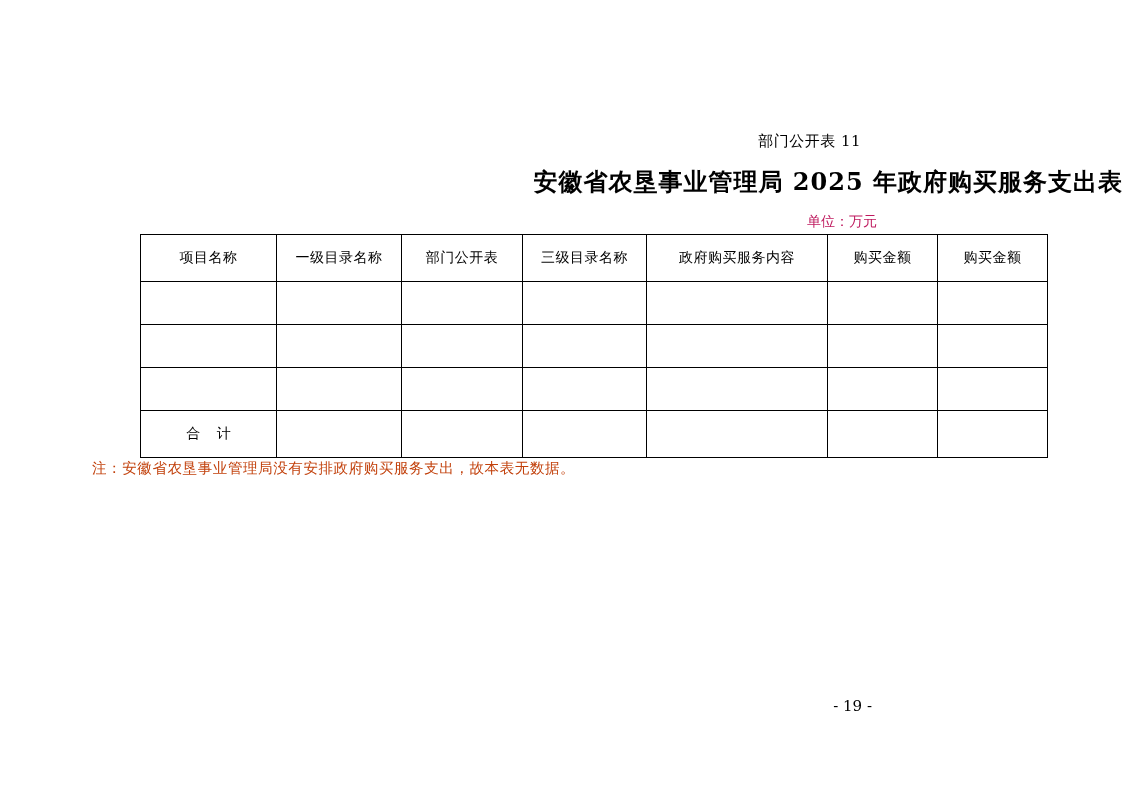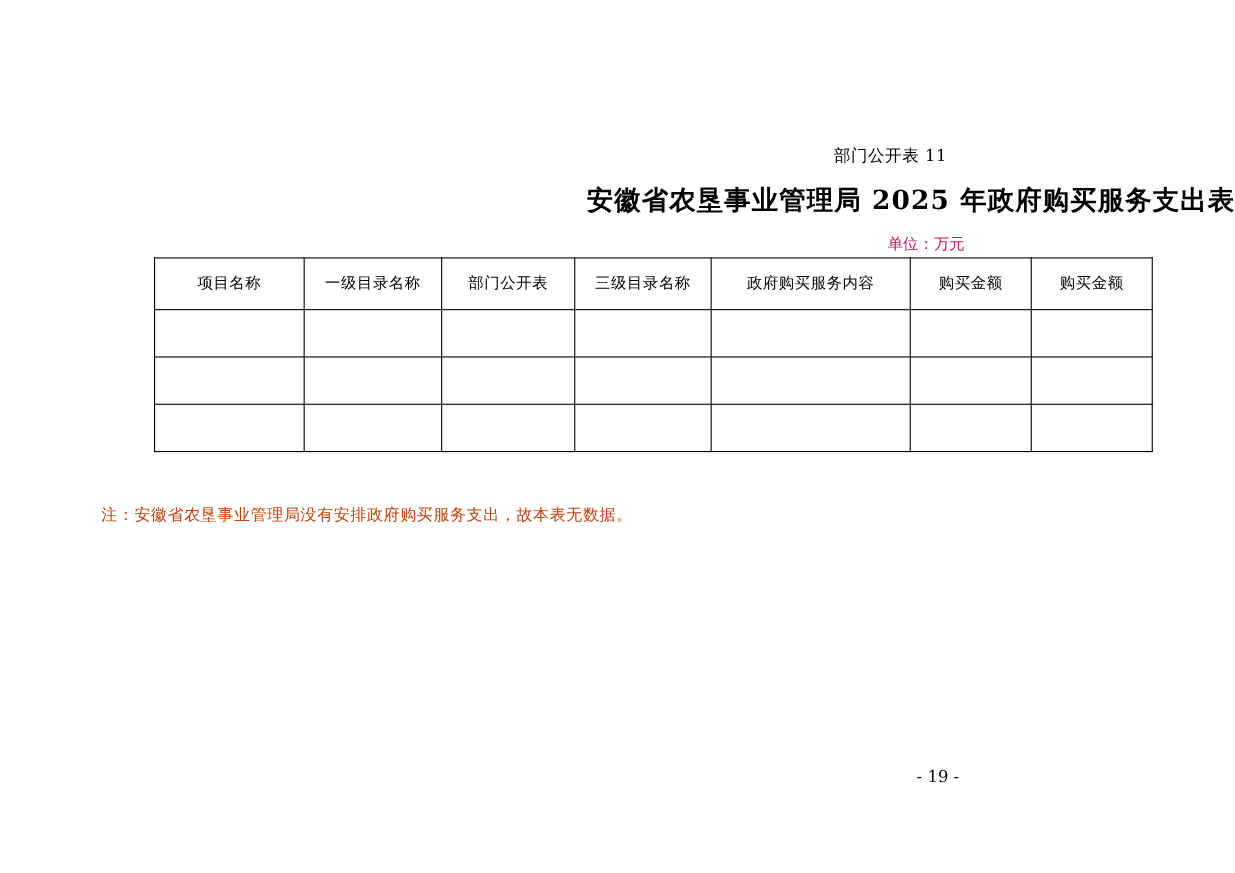--- a/index.html
+++ b/index.html
@@ -165,20 +165,29 @@
       </tr>
       <tr>
         <td></td>
         <td></td>
         <td></td>
         <td></td>
         <td></td>
         <td></td>
         <td></td>
       </tr>
+      <tr class="total-row">
+        <td class="total-label">合 计</td>
+        <td></td>
+        <td></td>
+        <td></td>
+        <td></td>
+        <td></td>
+        <td></td>
+      </tr>
     </tbody>
   </table>
 
   <div class="footnote">注：安徽省农垦事业管理局没有安排政府购买服务支出，故本表无数据。</div>
 
   <div class="page-number">- 19 -</div>
 
 </div>
 
 </body></html>

